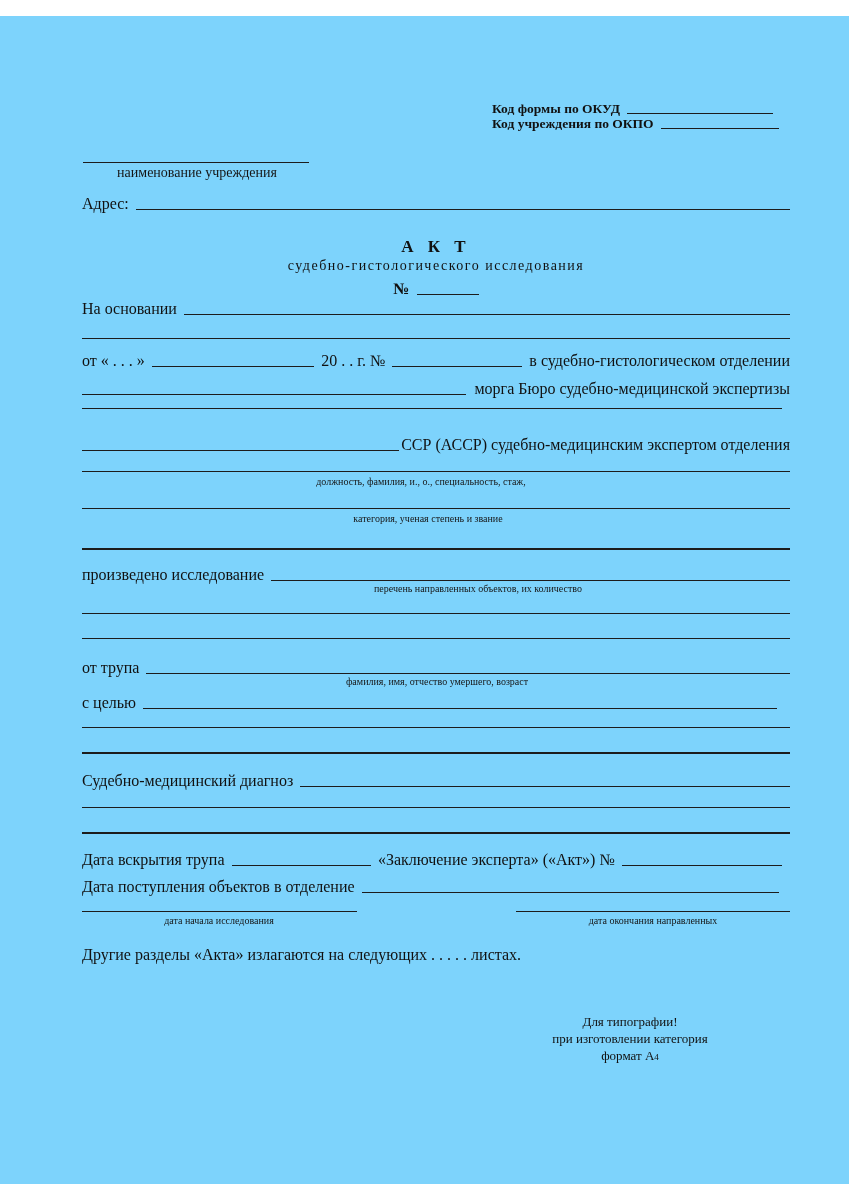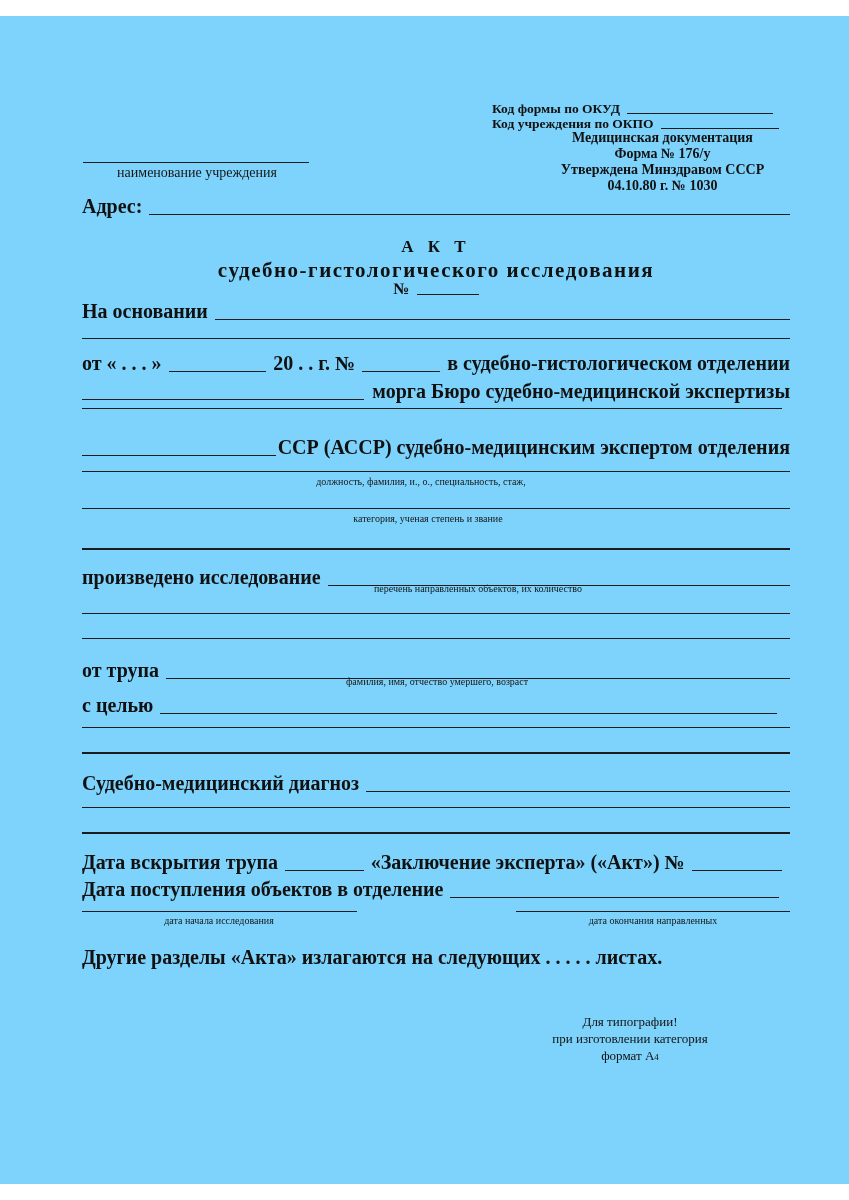--- a/index.html
+++ b/index.html
@@ -11,23 +11,22 @@
     background:#7dd3fc;
     color:#111111;
     font-family:"Liberation Serif","DejaVu Serif",serif;
     overflow:hidden;
   }
   .row{
     position:absolute;
     display:flex;
     align-items:flex-end;
     white-space:nowrap;
-    font-size:20px;
+    font-size:16px;
     line-height:1.15;
-    font-weight:bold;
   }
   .fill{
     flex:1 1 auto;
     border-bottom:1px solid #1c1c1c;
     margin:0 0 3px 7px;
     min-width:20px;
   }
   .fill.lead{margin:0 8px 3px 0;}
   .seg{
     flex:1 1 auto;
@@ -57,21 +56,21 @@
   .med-block{
     position:absolute;
     top:114px;left:535px;width:255px;
     text-align:center;
     font-size:14px;font-weight:600;
     line-height:16px;
     white-space:nowrap;
   }
   .med-block div{margin:0;}
   .title-act{top:221px;font-size:17px;font-weight:bold;letter-spacing:5px;}
-  .title-sub{top:242px;font-size:21px;font-weight:bold;letter-spacing:1.5px;}
+  .title-sub{top:242px;font-size:14px;font-weight:normal;letter-spacing:1.5px;}
   .num-row{top:264px;}
   .num-inner{display:inline-flex;align-items:flex-end;}
   .num-line{display:inline-block;width:62px;border-bottom:1.5px solid #1c1c1c;margin:0 0 3px 8px;}
   .footer-block{
     position:absolute;
     top:997px;left:480px;width:300px;
     text-align:center;
     font-size:13px;line-height:17px;
     white-space:nowrap;
   }
@@ -84,26 +83,20 @@
 
   <div class="row hdr-small" style="top:85px;left:492px;width:281px;">
     <span>Код формы по ОКУД</span>
     <span class="fill"></span>
   </div>
   <div class="row hdr-small" style="top:100px;left:492px;width:287px;">
     <span>Код учреждения по ОКПО</span>
     <span class="fill"></span>
   </div>
 
-  <div class="med-block">
-    <div>Медицинская документация</div>
-    <div>Форма № 176/у</div>
-    <div>Утверждена Минздравом СССР</div>
-    <div>04.10.80 г. № 1030</div>
-  </div>
 
   <div class="hr" style="top:146px;left:83px;width:226px;"></div>
   <div class="cap" style="top:149px;left:197px;font-size:14px;">наименование учреждения</div>
 
   <div class="row" style="top:179px;left:82px;width:708px;">
     <span>Адрес:</span>
     <span class="fill"></span>
   </div>
 
   <div class="center-block title-act">А К Т</div>

